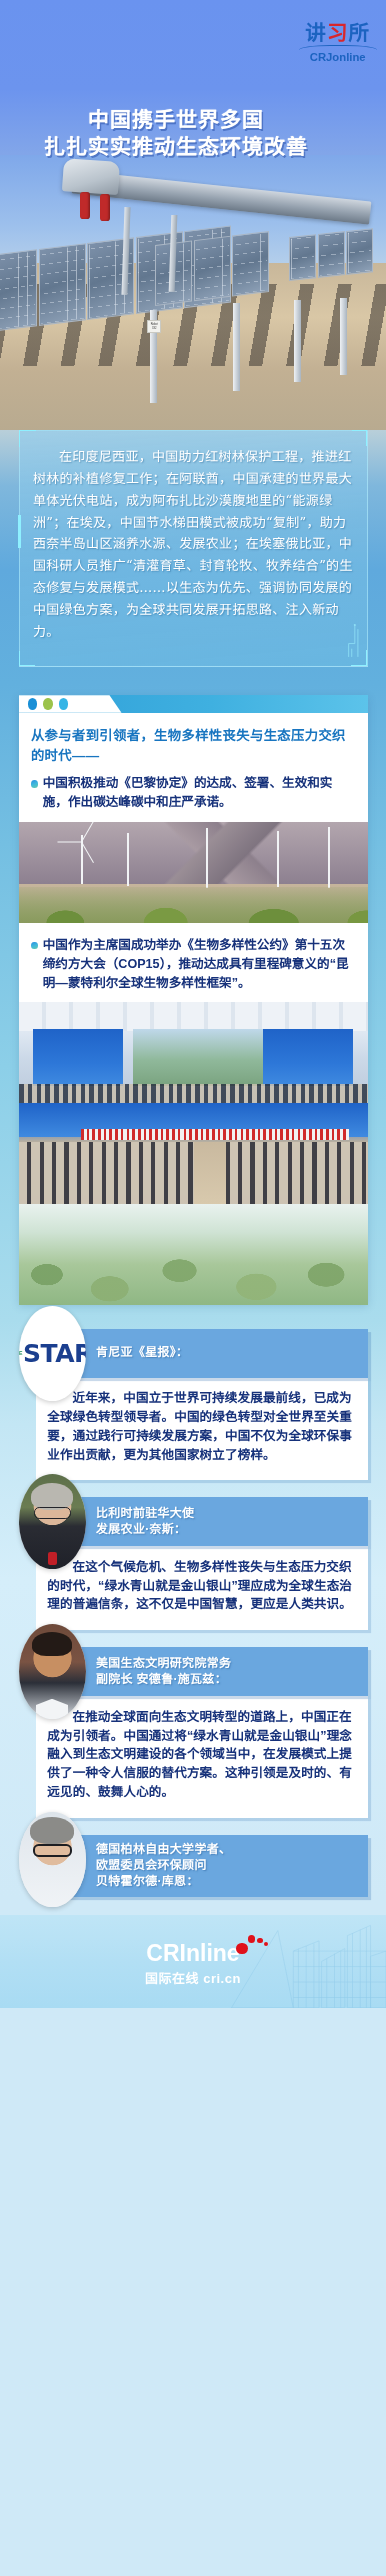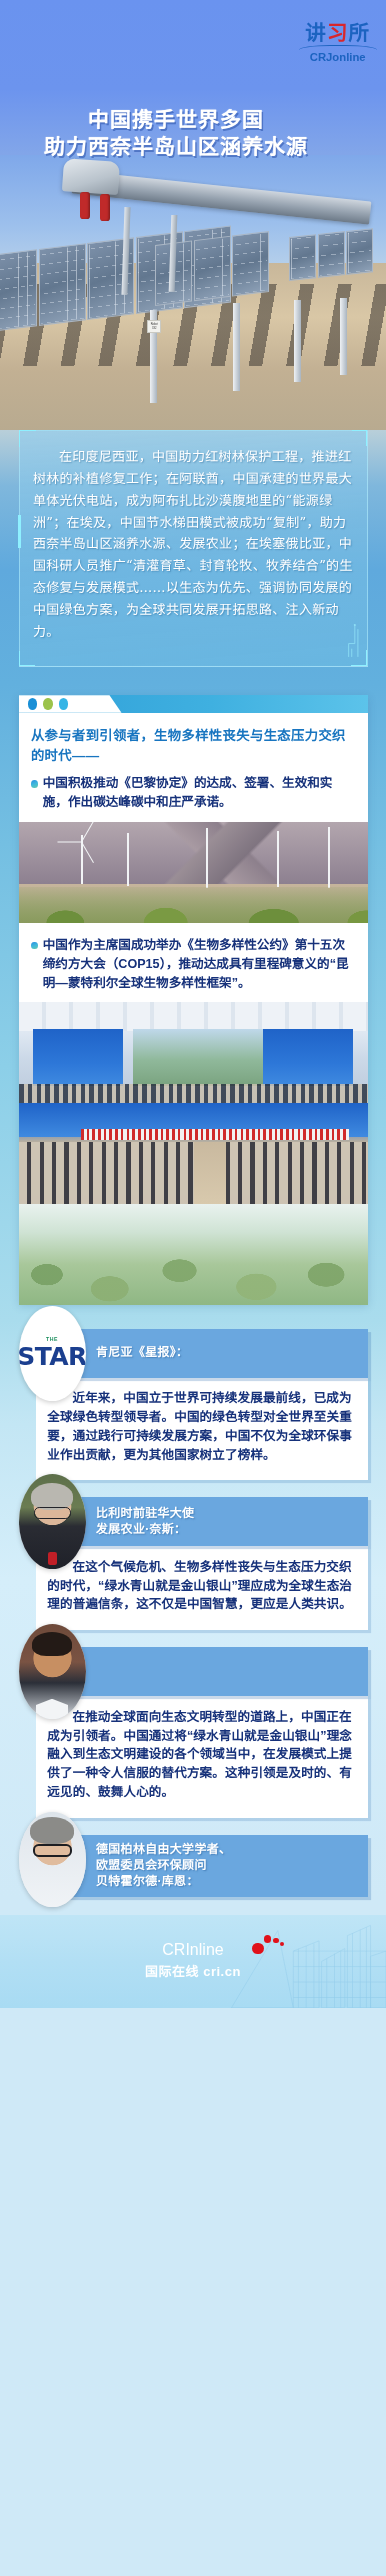--- a/index.html
+++ b/index.html
@@ -306,21 +306,21 @@
   .av2 .face { background: radial-gradient(circle at 50% 36%, #c78f62 0 27%, transparent 28%), linear-gradient(180deg,#6e4a3a 0%,#7a5343 40%,#2b2f38 62%,#d8dde3 100%); }
   .av2 .hair { position:absolute; left:13.4px; top:7.2px; width:40px; height:24px; border-radius:50% 50% 36% 36%; background:#231a16; }
   .av2 .shirt { position:absolute; left:17.5px; bottom:0; width:32px; height:20.6px; background:#f2f4f6; clip-path: polygon(50% 0, 100% 30%, 100% 100%, 0 100%, 0 30%); }
 
   .av3 .face { background: radial-gradient(circle at 50% 36%, #e0bc9e 0 27%, transparent 28%), linear-gradient(180deg,#dde4ea 0%,#e6ebf0 40%,#f0f3f6 100%); }
   .av3 .hair { position:absolute; left:11.3px; top:5.2px; width:44px; height:27px; border-radius:50% 50% 40% 40%; background:#8b8b88; }
   .av3 .glass2 { position:absolute; left:14.4px; top:32px; width:39px; height:12.4px; border:2.1px solid #1d1e22; border-radius:5.7px; }
 
   .av-star { background:#ffffff; }
   .av-star .starlogo {
-    position:absolute; inset:0; display:flex; flex-direction:column;
+    position:absolute; inset:0; display:flex; flex-direction:row;
     align-items:center; justify-content:center;
   }
   .av-star .the { font-size:5.2px; font-weight:700; color:#1d8f5e; letter-spacing:0.5px; }
   .av-star .word { font-size:25px; font-weight:800; color:#1b3f8f; letter-spacing:-0.5px; font-family:"DejaVu Sans", sans-serif; }
 
   .q-name {
     margin-left: 60px; padding: 5.2px 7.2px 5.2px 0;
     font-size: 12px; font-weight: 700; color: #ffffff; line-height: 1.32;
     text-shadow: 1px 1px 1.5px rgba(35,90,150,.5);
     letter-spacing: 0.3px;
@@ -340,21 +340,21 @@
     background: linear-gradient(180deg,#bfe5f6 0%,#b2dff4 50%,#a8dbf3 100%);
     overflow: hidden;
   }
   .skyline {
     position:absolute; right:0; bottom:0; width:170px; height:88px; opacity:.55;
   }
   .footer-logo {
     position: absolute; left: 0; right: 0; top: 27px; text-align: center;
   }
   .footer-logo .cri2 {
-    font-size: 16px; font-weight: 400; color: #ffffff; letter-spacing: 0px;
+    font-size: 23px; font-weight: 700; color: #ffffff; letter-spacing: 0px;
     line-height: 1; position: relative; display:inline-block;
   }
   .footer-logo .bubbles { position:absolute; left:88px; top:-7.2px; width:36px; height:13.4px; }
   .footer-logo .bub { position:absolute; border-radius:50%; background:#e0111a; }
   .footer-logo .cn2 {
     margin-top: 3.1px; font-size: 13px; font-weight: 800; color: #ffffff; letter-spacing: 0.5px;
   }
 </style>
 </head>
 <body>
@@ -401,21 +401,21 @@
     </div>
 
     <div class="hero-logo">
       <div class="cn"><span>讲</span><span class="red">习</span><span>所</span></div>
       <div class="swoosh"></div>
       <div class="cri">CRJonline</div>
     </div>
 
     <div class="hero-title">
       <div class="line l1">中国携手世界多国</div>
-      <div class="line l2">助力西奈半岛山区涵养水源</div>
+      <div class="line l2">扎扎实实推动生态环境改善</div>
     </div>
   </div>
 
   <div class="glass-wrap">
     <div class="glass">
       <span class="corner-tr"></span>
       <span class="corner-bl"></span>
       <span class="edge-l"></span>
       <svg class="circuit" viewBox="0 0 60 70">
         <path d="M52 4 V40 M52 40 H40 M40 40 V66 M46 50 V66 M58 12 V66" stroke="#9ff3ff" stroke-width="1.6" fill="none"></path>
@@ -518,20 +518,24 @@
         <p class="q-text">在这个气候危机、生物多样性丧失与生态压力交织的时代，“绿水青山就是金山银山”理应成为全球生态治理的普遍信条，这不仅是中国智慧，更应是人类共识。</p>
       </div>
     </div>
 
     <div class="quote">
       <div class="q-banner">
         <div class="q-avatar av2">
           <div class="face"></div>
           <div class="hair"></div>
           <div class="shirt"></div>
+        </div>
+        <div class="q-name">
+          <div>美国生态文明研究院常务</div>
+          <div>副院长 安德鲁·施瓦兹：</div>
         </div>
       </div>
       <div class="q-body">
         <p class="q-text">在推动全球面向生态文明转型的道路上，中国正在成为引领者。中国通过将“绿水青山就是金山银山”理念融入到生态文明建设的各个领域当中，在发展模式上提供了一种令人信服的替代方案。这种引领是及时的、有远见的、鼓舞人心的。</p>
       </div>
     </div>
 
     <div class="quote">
       <div class="q-banner tall">
         <div class="q-avatar av3">

